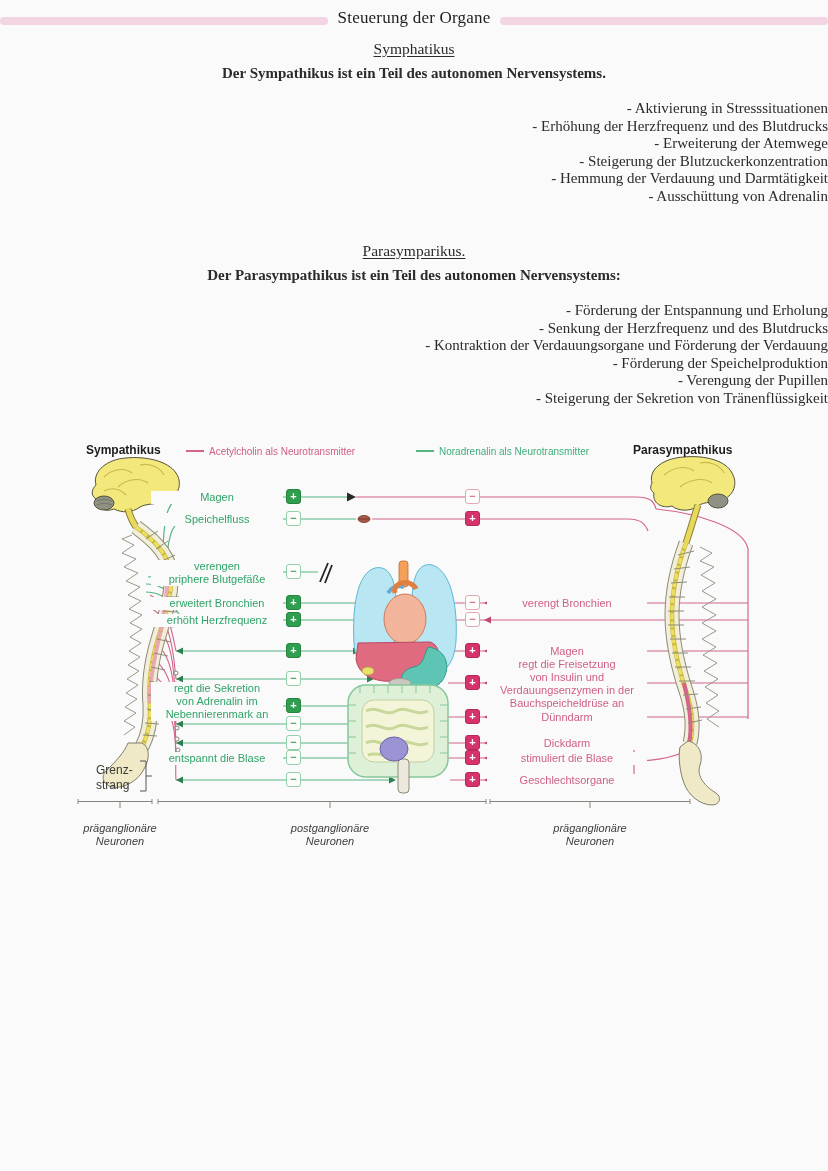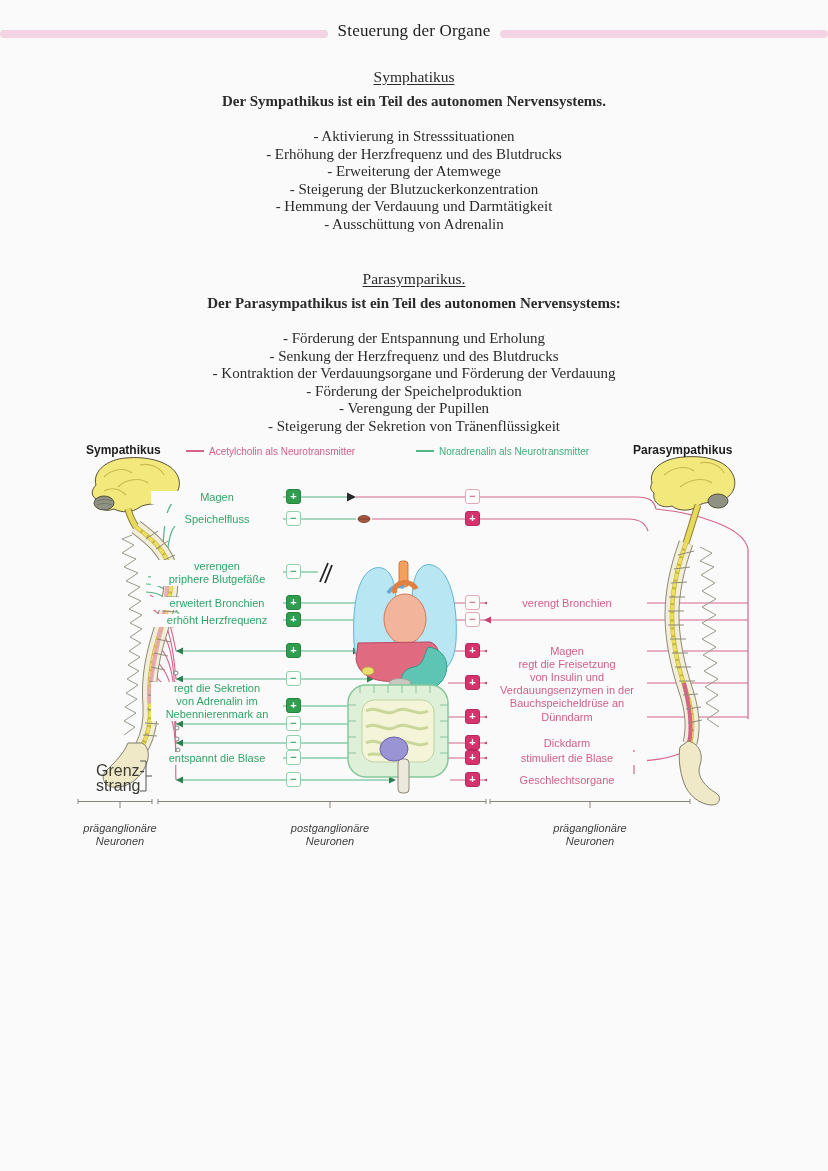--- a/index.html
+++ b/index.html
@@ -3,34 +3,34 @@
 <meta charset="utf-8">
 <style>
   html,body{margin:0;padding:0;}
   body{background:#e8e8e8;}
   #page{
     position:relative; width:828px; height:1171px; margin:0 auto;
     background:#fbfafa; overflow:hidden;
     font-family:"Liberation Serif", serif; color:#2b2b2b;
   }
   
-  #header{position:relative;height:40px;margin-top:13px;}
+  #header{position:relative;height:40px;}
   .accent-bar{position:absolute;top:17px;height:8px;background:#f2d4e3;border-radius:4px;}
   #bar-left{left:0;width:328px;}
   #bar-right{left:500px;width:328px;}
   #page-title{
     position:absolute;top:8px;left:0;width:100%;text-align:center;
     font-size:17px;color:#1d1d1d;letter-spacing:.2px;
   }
   
   .doc{text-align:center;font-size:15px;line-height:17.5px;}
-  .sec-heading{margin-top:15px;font-size:15.5px;text-decoration:underline;text-underline-offset:2px;}
+  .sec-heading{font-size:15.5px;text-decoration:underline;text-underline-offset:2px;}
   .sec-intro{margin-top:7px;font-weight:bold;}
   .sec-list{margin-top:18px;}
-  .sec-list div{line-height:17.5px;}
+  .sec-list div{line-height:17.5px;text-align:right;}
   #sec2-heading{margin-top:37px;}
   
   #diagram{position:absolute;left:0;top:443px;width:828px;height:402px;
     font-family:"Liberation Sans", sans-serif;}
   #diagram svg{position:absolute;left:0;top:0;}
   .sys-title{position:absolute;top:0;font-size:12px;font-weight:bold;color:#1c1c1c;}
   #sys-left{left:86px;}
   #sys-right{left:633px;}
   .legend-item{position:absolute;top:3px;font-size:10px;white-space:nowrap;}
   .legend-item .dash{display:inline-block;width:18px;height:2px;vertical-align:3px;margin-right:5px;}
@@ -45,21 +45,21 @@
   .ll{right:545px;width:132px;text-align:center;}
   .rl{left:487px;width:160px;text-align:center;}
   .sbox{position:absolute;width:13px;height:13px;border-radius:3px;
     font-size:11px;line-height:13px;font-weight:bold;text-align:center;}
   .bg{background:#2f9e4f;color:#fff;border:1px solid #27843f;}
   .og{background:#fdfdfa;color:#4cab74;border:1px solid #93cfab;}
   .bp{background:#d6336c;color:#fff;border:1px solid #b52a5b;}
   .op{background:#fdfdfa;color:#d57795;border:1px solid #e2a7b9;}
   .lb{left:286px;} .rb{left:465px;}
   #grenzstrang{position:absolute;left:96px;top:320px;width:44px;
-    font-size:16px;line-height:15px;color:#3a3a34;white-space:pre-line;text-align:left;
+    font-size:12px;line-height:15px;color:#3a3a34;white-space:pre-line;text-align:left;
     font-family:"Liberation Sans", sans-serif;}
   .blabel{position:absolute;top:379px;width:130px;text-align:center;
     font-size:11px;line-height:13px;color:#3d3d3d;white-space:pre-line;font-style:italic;}
   #blabel-left{left:55px;}
   #blabel-mid{left:265px;}
   #blabel-right{left:525px;}
 </style>
 </head>
 <body>
 

